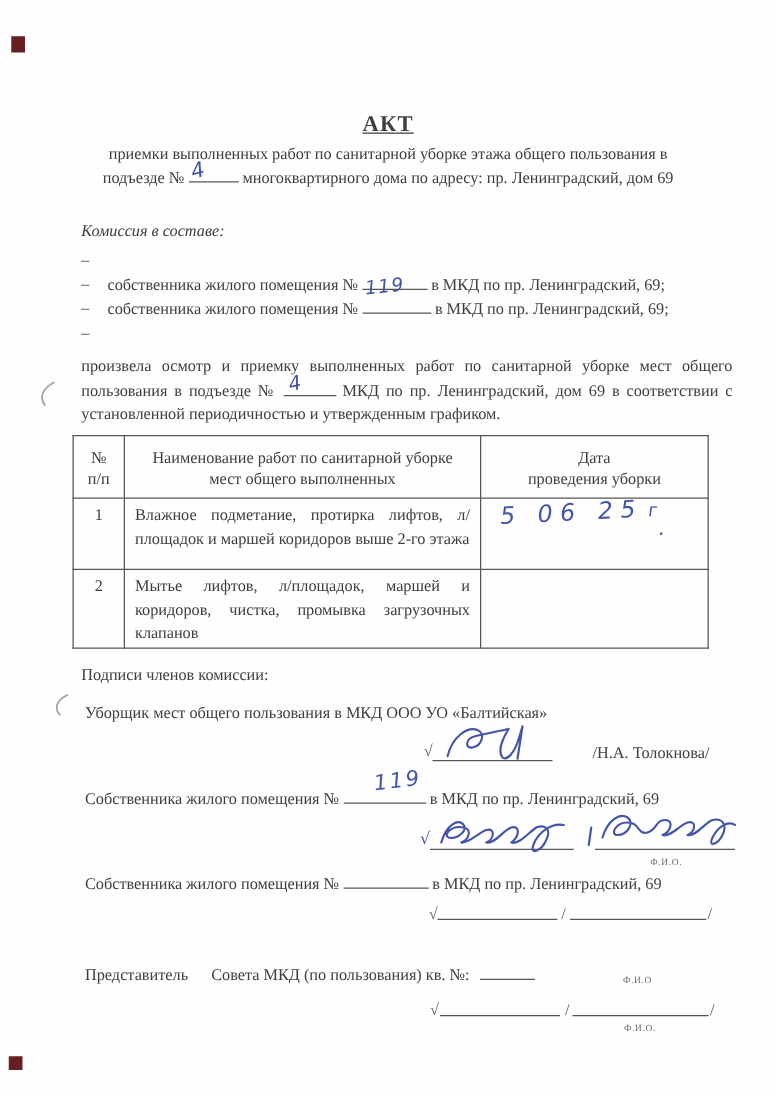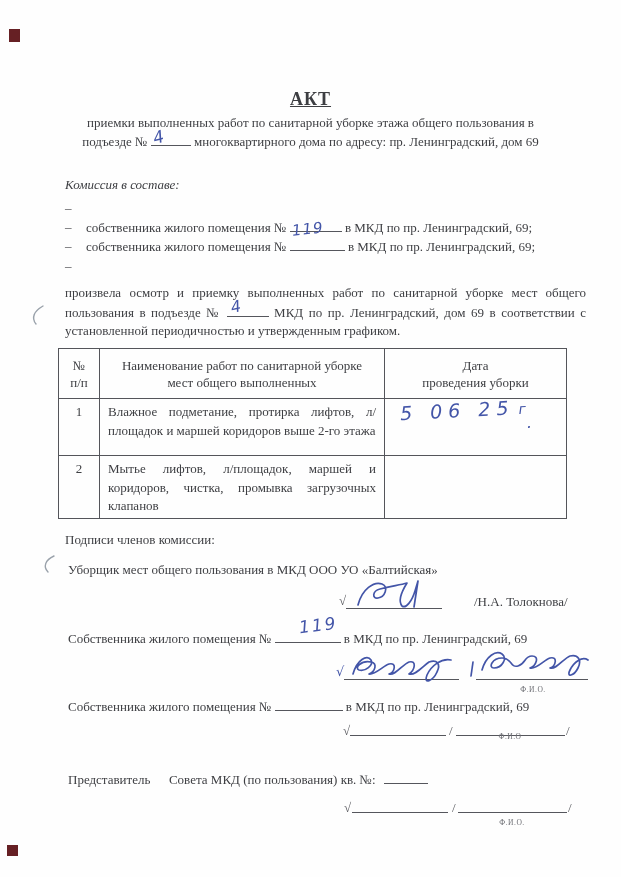--- a/index.html
+++ b/index.html
@@ -169,21 +169,21 @@
     <span>Собственника жилого помещения №</span>
     <span class="blank" style="width:68px;"></span>
     <span>в МКД по пр. Ленинградский, 69</span>
   </div>
 
   <div class="abs check" style="left:343px;top:722px;">√</div>
   <div class="sigline" style="left:350px;top:735px;width:96px;"></div>
   <div class="abs check" style="left:449px;top:722px;">/</div>
   <div class="sigline" style="left:456px;top:735px;width:109px;"></div>
   <div class="abs check" style="left:566px;top:722px;">/</div>
-  <div class="abs fio" style="left:480px;top:728px;width:60px;">Ф.И.О</div>
+  <div class="abs fio" style="left:480px;top:775px;width:60px;">Ф.И.О</div>
 
   <div class="abs" style="left:68px;top:770px;">
     <span>Представитель</span>
     <span style="display:inline-block;width:12px;"></span>
     <span>Совета МКД (по пользования) кв. №:</span>
     <span class="blank" style="width:44px;margin-left:5px;"></span>
   </div>
 
   <div class="abs check" style="left:344px;top:799px;">√</div>
   <div class="sigline" style="left:352px;top:812px;width:96px;"></div>

